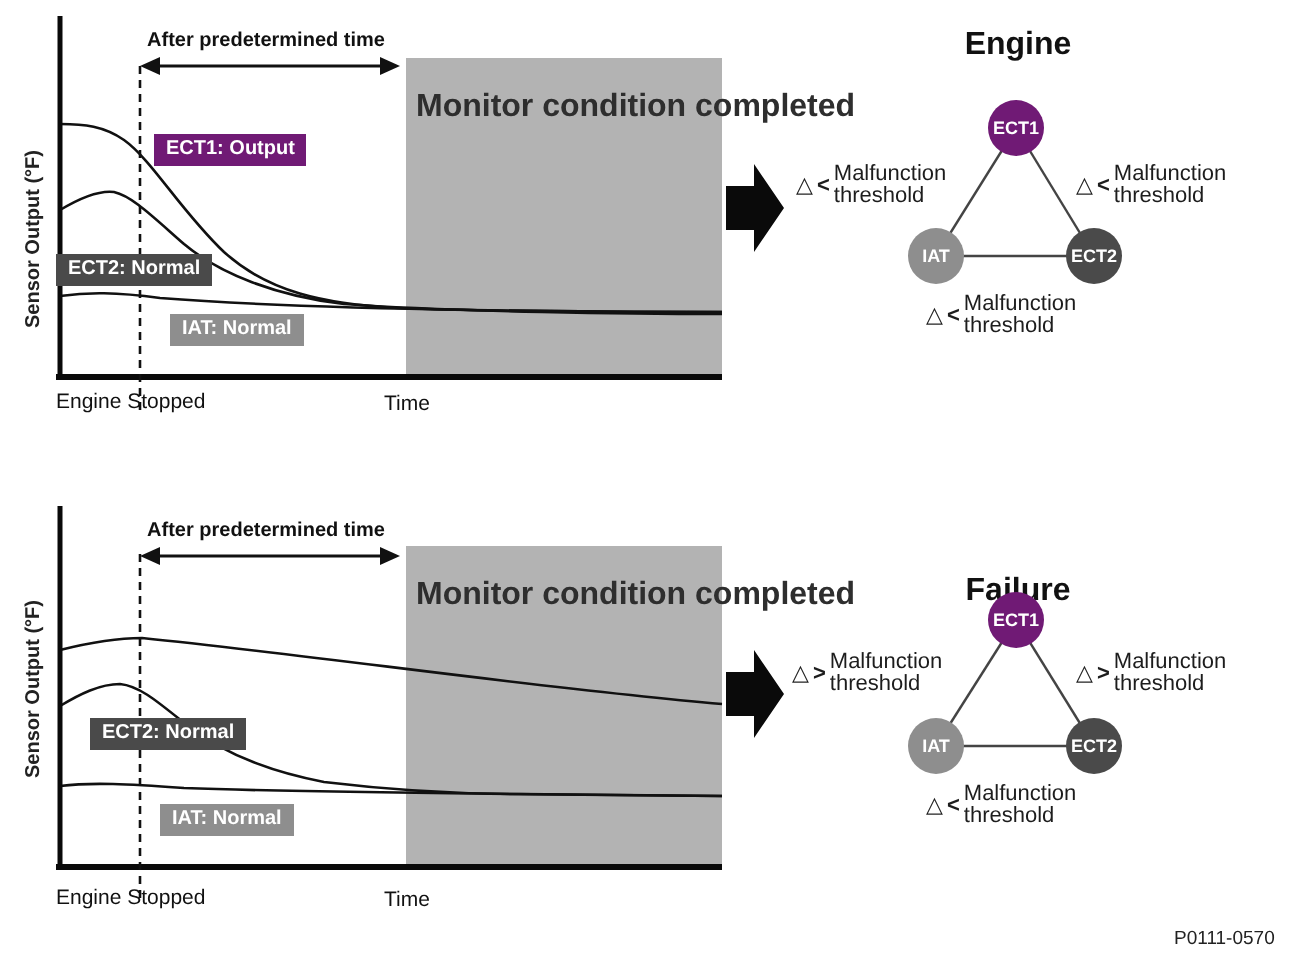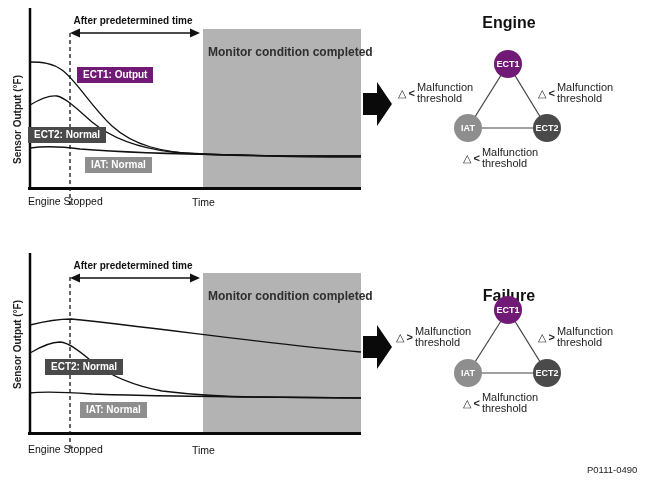--- a/index.html
+++ b/index.html
@@ -8,21 +8,21 @@
     font-family:"Liberation Sans", sans-serif; color:#111; overflow:hidden;border-radius:19px;
   }
   svg.underlay { position:absolute; left:0; top:0; }
   .abs { position:absolute; white-space:nowrap; }
   .ylabel {
     position:absolute; width:170px; text-align:center;
     transform:rotate(-90deg); font-size:10px; font-weight:bold; color:#222;
   }
   .small-bold { font-size:10.5px; font-weight:normal; color:#111; }
   .after-time { width:134px; text-align:center; font-size:10px; font-weight:bold; }
-  .monitor-label { font-size:12px; font-weight:bold; color:#2e2e2e; }
+  .monitor-label { font-size:16px; font-weight:bold; color:#2e2e2e; }
   .series-label {
     position:absolute; color:#fff; font-weight:bold; font-size:10px;
     padding:2px 6px 3px 6px; white-space:nowrap; line-height:11px;
   }
   .bg-black { background:#701a75; }
   .bg-dark  { background:#4a4a4a; }
   .bg-mid   { background:#8e8e8e; }
   .panel-title {
     position:absolute; left:459px; width:100px; text-align:center;
     font-size:16px; font-weight:bold; color:#111;
@@ -164,15 +164,15 @@
     <span class="tlabel">Malfunction
 threshold</span>
   </div>
   <div class="threshold" style="left:463px; top:392px;">
     <span class="delta">△</span>
     <span class="cmp">&lt;</span>
     <span class="tlabel">Malfunction
 threshold</span>
   </div>
 
-  <div class="abs figure-code" style="left:587px; top:464px;">P0111-0490</div>
+  <div class="abs figure-code" style="left:587px; top:464px;">P0111-0570</div>
 
 </div>
 
 </body></html>

